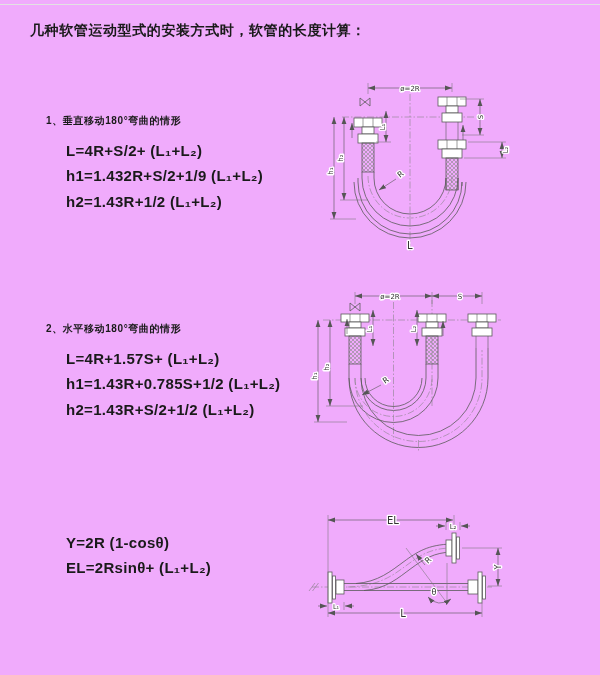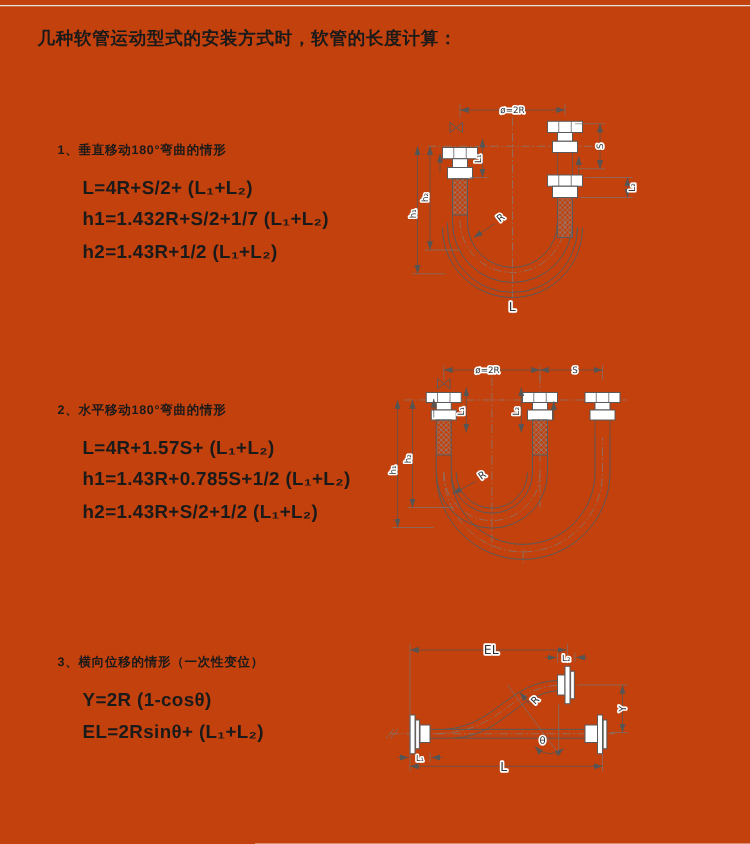--- a/index.html
+++ b/index.html
@@ -1,16 +1,16 @@
 <!DOCTYPE html>
 <html><head>
 <meta charset="utf-8">
 <style>
   html,body{margin:0;padding:0;background:#fff;}
-  .page{position:relative;width:600px;height:675px;background:#c2410c;overflow:hidden;
+  .page{position:relative;width:600px;height:675px;background:#f0abfc;overflow:hidden;
         font-family:"Liberation Sans","DejaVu Sans",sans-serif;color:#1a1a1a;}
   .topline{position:absolute;top:4px;left:0;width:100%;height:1px;background:#e2e2e2;}
   .title{position:absolute;left:30px;top:22px;margin:0;font-size:14px;font-weight:bold;letter-spacing:0.6px;}
   .sec{position:absolute;left:46px;}
   .s1{top:112px}.s2{top:320px}.s3{top:522px}
   .heading{font-size:10px;font-weight:bold;letter-spacing:0.6px;line-height:18px;}
   .formulas{margin:8px 0 0 20px;}
   .formula{font-size:15px;line-height:25.3px;letter-spacing:0.3px;white-space:nowrap;font-weight:bold;}
   .d1{position:absolute;left:312px;top:78px;}
   .d2{position:absolute;left:305px;top:288px;}
@@ -31,36 +31,35 @@
 <body>
 
 <div class="page">
   <div class="topline"></div>
   <h1 class="title">几种软管运动型式的安装方式时，软管的长度计算：</h1>
 
   <section class="sec s1">
     <div class="heading">1、垂直移动180°弯曲的情形</div>
     <div class="formulas">
       <div class="formula">L=4R+S/2+ (L₁+L₂)</div>
-      <div class="formula">h1=1.432R+S/2+1/7 (L₁+L₂)</div>
+      <div class="formula">h1=1.432R+S/2+1/9 (L₁+L₂)</div>
       <div class="formula">h2=1.43R+1/2 (L₁+L₂)</div>
     </div>
   </section>
 
   <section class="sec s2">
     <div class="heading">2、水平移动180°弯曲的情形</div>
     <div class="formulas">
       <div class="formula">L=4R+1.57S+ (L₁+L₂)</div>
       <div class="formula">h1=1.43R+0.785S+1/2 (L₁+L₂)</div>
       <div class="formula">h2=1.43R+S/2+1/2 (L₁+L₂)</div>
     </div>
   </section>
 
   <section class="sec s3">
-    <div class="heading">3、横向位移的情形（一次性变位）</div>
     <div class="formulas">
       <div class="formula">Y=2R (1-cosθ)</div>
       <div class="formula">EL=2Rsinθ+ (L₁+L₂)</div>
     </div>
   </section>
 
   <svg class="d1" width="262" height="182" viewBox="0 0 262 182">
     <defs>
       <marker id="m1" markerUnits="userSpaceOnUse" markerWidth="8" markerHeight="6" refX="7" refY="3" orient="auto-start-reverse">
         <path d="M0,0.6 L7,3 L0,5.4 Z" fill="#555"></path>

